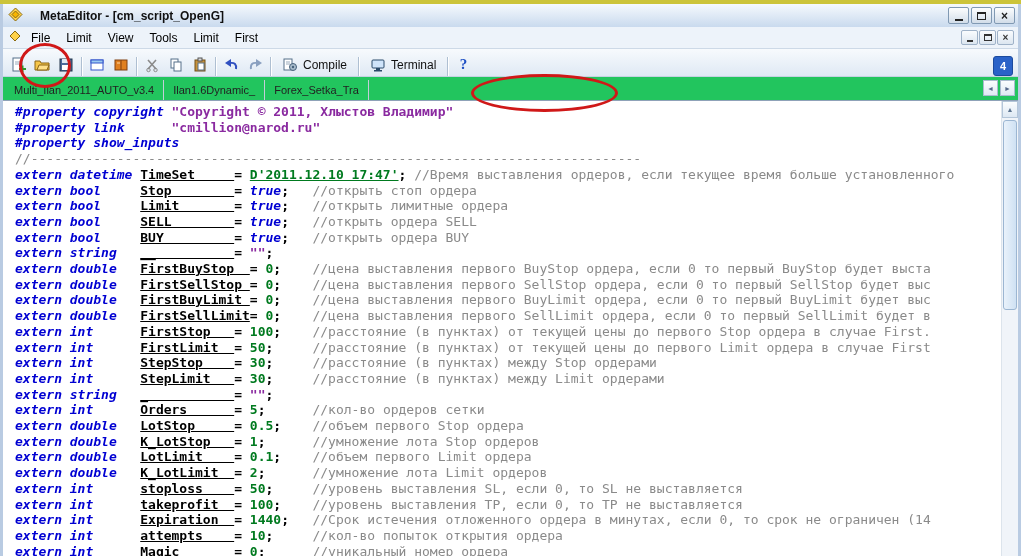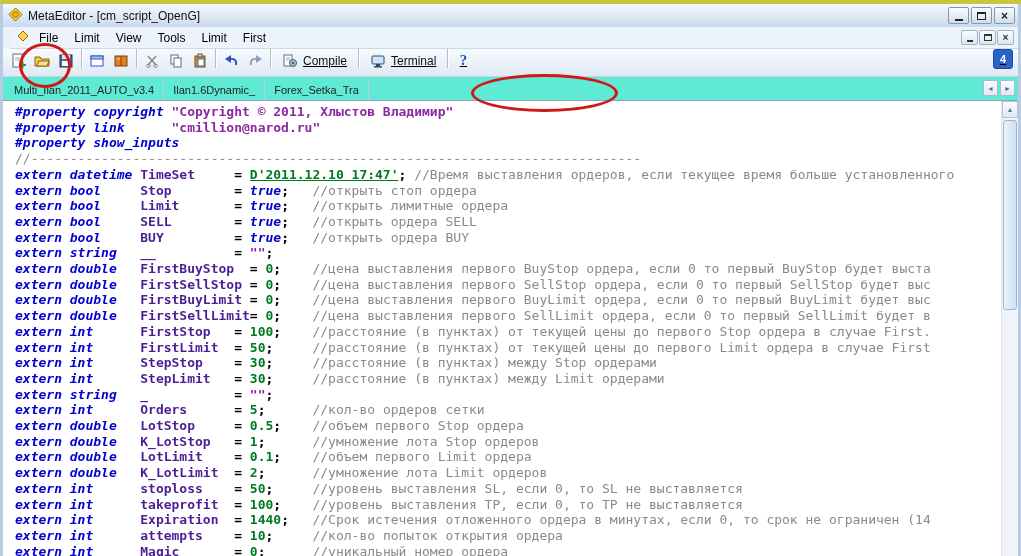--- a/index.html
+++ b/index.html
@@ -1,52 +1,52 @@
 <!DOCTYPE html>
 <html style="--c-keyword: #0000d2; --c-number: #007a1f; --c-string: #8a2aa0; --c-comment: #8a8a8a; --c-annotation: #d01818;"><head>
 <meta charset="utf-8">
 <style>
   html,body{margin:0;padding:0;background:#fff;}
   .screen{position:relative;width:1021px;height:556px;overflow:hidden;font-family:"Liberation Sans",sans-serif;color:#000;}
   .top-strip{position:absolute;top:0;left:0;right:0;height:4px;background:#ccc43a;}
   .window{position:absolute;top:4px;left:0;right:0;bottom:0;border-left:3px solid #b9cbe2;border-right:3px solid #b9cbe2;display:flex;flex-direction:column;background:#eaf1f9;}
   
   .titlebar{height:23px;flex:0 0 23px;background:linear-gradient(#f5f9fd,#c9daee);display:flex;align-items:center;padding:0 3px 0 5px;font-size:12px;}
-  .title-text{margin-left:5px;flex:1;color:#101010;white-space:nowrap;}
+  .title-text{margin-left:17px;flex:1;color:#101010;white-space:nowrap;font-weight:bold;}
   .winbtn{width:21px;height:17px;margin-left:2px;background:linear-gradient(#fcfdfe,#d2dde9);border:1px solid #8099b3;border-radius:2px;display:flex;align-items:center;justify-content:center;box-sizing:border-box;padding:0;font-family:inherit;}
   .glyph-min{display:block;width:8px;height:2px;background:#222;margin-top:8px;}
   .glyph-restore{display:block;width:7px;height:5px;border:1px solid #222;border-top:2px solid #222;}
   .glyph-close{font-size:12px;font-weight:bold;color:#222;line-height:1;}
   
-  .menubar{height:21px;flex:0 0 21px;display:flex;align-items:center;background:#edf3fa;border-bottom:1px solid #cdd9e7;padding:0 4px;font-size:12px;margin-left:8px;}
+  .menubar{height:21px;flex:0 0 21px;display:flex;align-items:center;background:#edf3fa;border-bottom:1px solid #cdd9e7;padding:0 4px;font-size:12px;}
   .menu-item{padding:2px 8px;cursor:default;}
   .mdi-doc-icon{margin:0 2px;}
   .mdi-controls{margin-left:auto;display:flex;}
   .mdibtn{width:17px;height:15px;margin-left:1px;display:flex;align-items:center;justify-content:center;background:linear-gradient(#fafcfe,#dce6f0);border:1px solid #9fb2c8;border-radius:2px;box-sizing:border-box;padding:0;font-family:inherit;}
   .glyph-min-s{display:block;width:6px;height:2px;background:#333;margin-top:6px;}
   .glyph-restore-s{display:block;width:6px;height:4px;border:1px solid #333;border-top:2px solid #333;}
   .glyph-close-s{font-size:10px;font-weight:bold;color:#333;line-height:1;}
   
-  .toolbar{height:27px;flex:0 0 27px;display:flex;align-items:flex-start;background:linear-gradient(#f7fafd,#dfe9f4);border-bottom:1px solid #c5d3e2;padding:0 3px;text-decoration:underline;}
+  .toolbar{height:27px;flex:0 0 27px;display:flex;align-items:flex-end;background:linear-gradient(#f7fafd,#dfe9f4);border-bottom:1px solid #c5d3e2;padding:0 3px;}
   .tbtn{width:24px;height:23px;display:flex;align-items:center;justify-content:center;border:1px solid transparent;background:transparent;padding:0;}
   .tbtn-label{display:flex;align-items:center;gap:5px;height:23px;padding:0 7px;font-size:12px;color:#111;border:1px solid transparent;background:transparent;font-family:inherit;}
   .sep{width:1px;height:19px;background:#aebfd2;margin:0 3px;box-shadow:1px 0 0 #fff;}
   .help-q{color:#1d4fc4;font-weight:bold;font-size:15px;font-family:"Liberation Serif",serif;}
   .mql-badge{margin-left:auto;margin-right:2px;width:18px;height:18px;background:#2a62c8;color:#fff;font-size:11px;font-weight:bold;display:flex;align-items:center;justify-content:center;border-radius:3px;border:1px solid #1b4a9e;}
   
-  .tabbar{height:23px;flex:0 0 23px;display:flex;align-items:flex-end;background:#5eead4;border-bottom:1px solid #8fa2b8;padding-left:2px;position:relative;font-size:11px;}
+  .tabbar{height:23px;flex:0 0 23px;display:flex;align-items:flex-end;background:#22c55e;border-bottom:1px solid #8fa2b8;padding-left:2px;position:relative;font-size:11px;}
   .tab{padding:4px 9px;border-right:1px solid #c3cdd9;color:#222;white-space:nowrap;cursor:default;}
   .tab.active{background:#fff;border:1px solid #8fa2b8;border-bottom:1px solid #fff;margin-bottom:-1px;}
   .tab-arrows{position:absolute;right:3px;top:3px;display:flex;gap:2px;}
   .tab-arrow{width:15px;height:16px;font-size:7px;color:#55688a;display:flex;align-items:center;justify-content:center;background:linear-gradient(#fbfdff,#dfe9f3);border:1px solid #aabccf;padding:0;font-family:inherit;}
   
   .editor{flex:1 1 auto;position:relative;background:#fff;overflow:hidden;}
   .code{position:absolute;top:0;left:0;right:17px;bottom:0;padding:3px 0 0 12px;font-family:"DejaVu Sans Mono","Liberation Mono",monospace;font-size:13px;line-height:15.7px;white-space:pre;font-weight:bold;overflow:hidden;}
   .code .k{color:var(--c-keyword,#0000d2);font-style:italic;}
-  .code .i{color:#4c1d95;}
+  .code .i{color:#000000;text-decoration:underline;}
   .code .o{color:#000;}
   .code .n{color:var(--c-number,#007a1f);}
   .code .d{color:var(--c-number,#007a1f);text-decoration:underline;}
   .code .s{color:var(--c-string,#8a2aa0);}
   .code .c{color:var(--c-comment,#8a8a8a);font-weight:normal;}
   .vscroll{position:absolute;top:0;right:0;bottom:0;width:17px;background:#f0f4f9;border-left:1px solid #dce4ec;box-sizing:border-box;}
   .scroll-up{height:17px;display:flex;align-items:center;justify-content:center;font-size:7px;color:#5d7591;background:linear-gradient(#fbfdfe,#dde8f3);border:1px solid #b4c6d9;box-sizing:border-box;}
   .thumb{position:absolute;top:19px;left:1px;width:14px;height:190px;background:linear-gradient(90deg,#e9f2fb,#cfe1f3);border:1px solid #9cb6d2;border-radius:3px;box-sizing:border-box;}
   
   .ellipse{position:absolute;border:3px solid var(--c-annotation,#d01818);border-radius:50%;z-index:60;pointer-events:none;}

